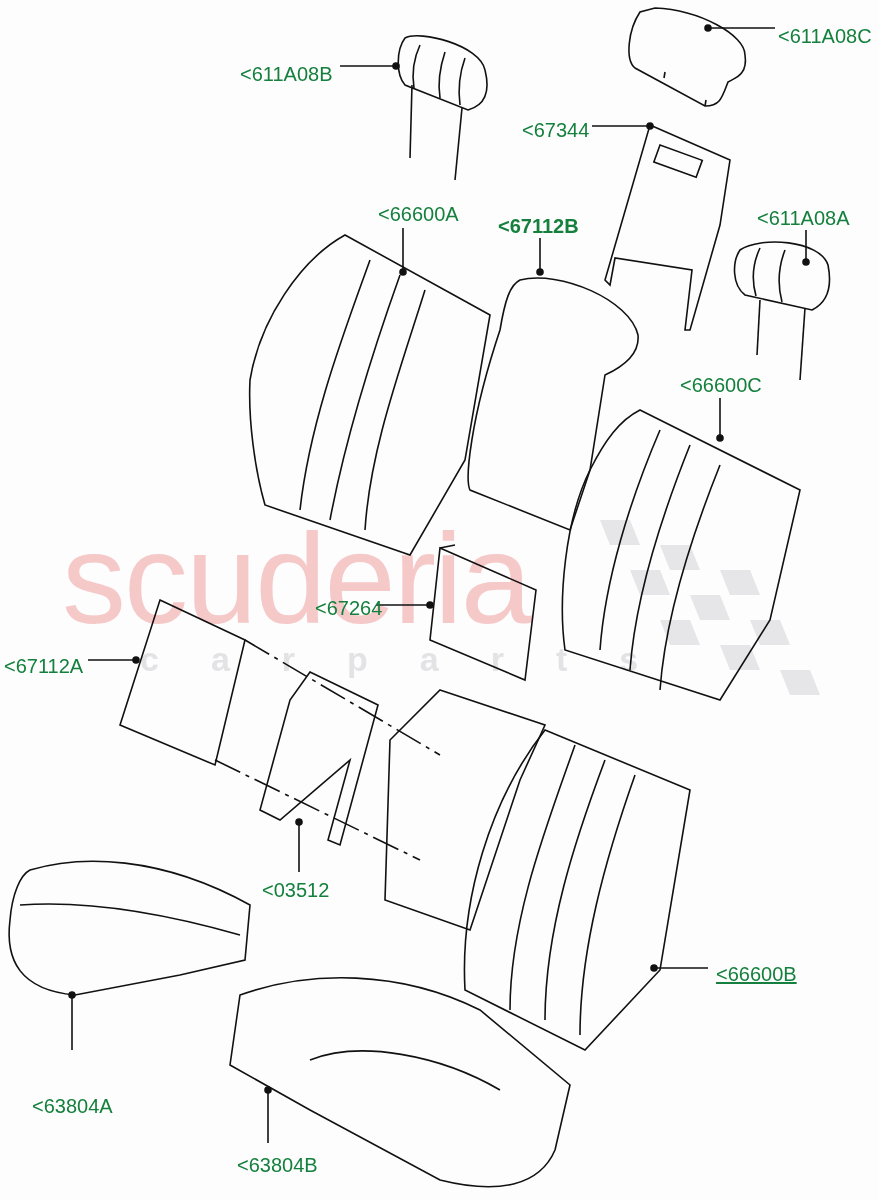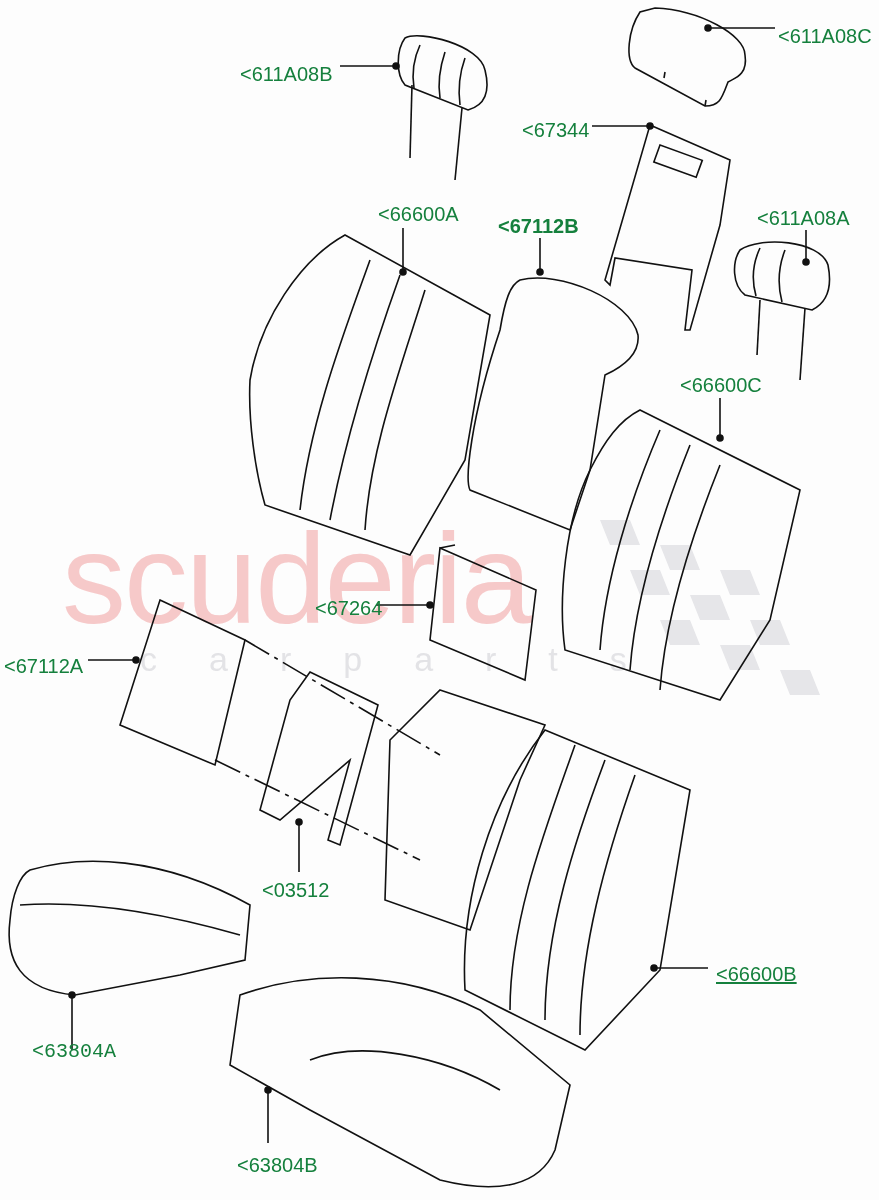--- a/index.html
+++ b/index.html
@@ -1,18 +1,18 @@
 <!DOCTYPE html>
 <html><head>
 <meta charset="utf-8">
 <style>
   html,body{margin:0;padding:0;background:#fff;}
   #canvas{position:relative;width:879px;height:1200px;overflow:hidden;background:#fdfdfd;font-family:"Liberation Sans",sans-serif;}
   .wm{position:absolute;left:62px;top:515px;font-size:128px;font-weight:400;color:#f6c9c9;letter-spacing:-2px;line-height:1;}
-  .wm2{position:absolute;left:140px;top:640px;font-size:34px;color:#e3e3e6;letter-spacing:52px;}
+  .wm2{position:absolute;left:140px;top:640px;font-size:34px;color:#e3e3e6;letter-spacing:52px;font-weight:bold;}
   .lbl{position:absolute;font-size:20px;color:#15803d;white-space:nowrap;line-height:1;}
   svg{position:absolute;left:0;top:0;}
 </style>
 </head>
 <body>
 
 <div id="canvas">
   <div class="wm">scuderia</div>
   <div class="wm2">carparts</div>
 
@@ -140,15 +140,15 @@
   <div class="lbl" style="left:240px;top:64px;">&lt;611A08B</div>
   <div class="lbl" style="left:522px;top:120px;">&lt;67344</div>
   <div class="lbl" style="left:366px;top:204px;margin-left:12px;">&lt;66600A</div>
   <div class="lbl" style="left:498px;top:216px;font-weight:bold;">&lt;67112B</div>
   <div class="lbl" style="left:757px;top:208px;">&lt;611A08A</div>
   <div class="lbl" style="left:680px;top:375px;">&lt;66600C</div>
   <div class="lbl" style="left:315px;top:598px;">&lt;67264</div>
   <div class="lbl" style="left:4px;top:656px;">&lt;67112A</div>
   <div class="lbl" style="left:262px;top:880px;">&lt;03512</div>
   <div class="lbl" style="left:716px;top:964px;text-decoration:underline;">&lt;66600B</div>
-  <div class="lbl" style="left:32px;top:1042px;font-family:Liberation Mono, monospace;">&lt;63804A</div>
+  <div class="lbl" style="left:32px;top:1096px;">&lt;63804A</div>
   <div class="lbl" style="left:237px;top:1155px;">&lt;63804B</div>
 </div>
 
 </body></html>

